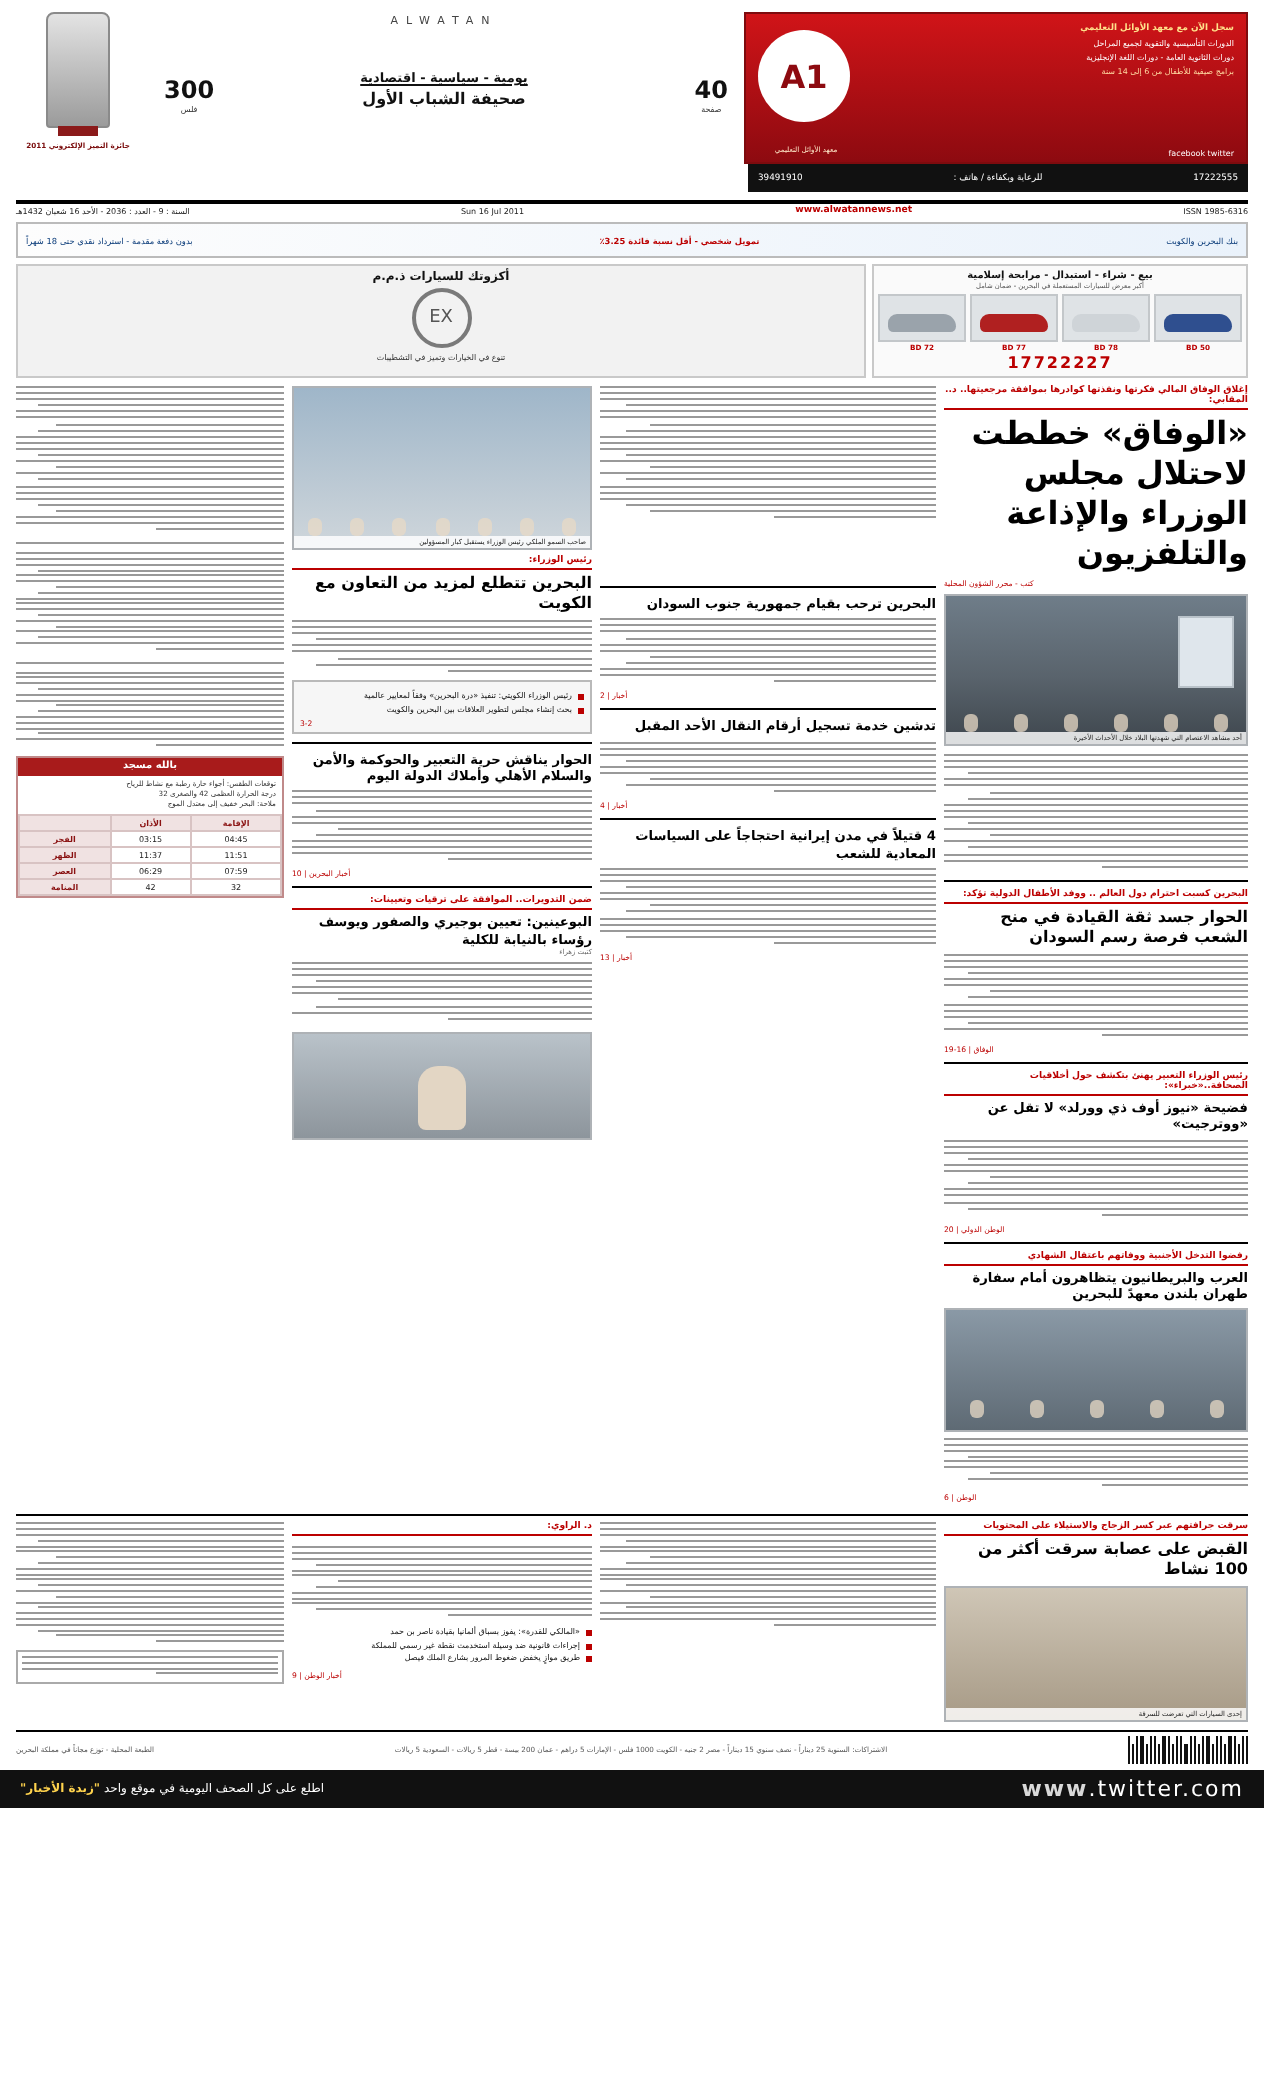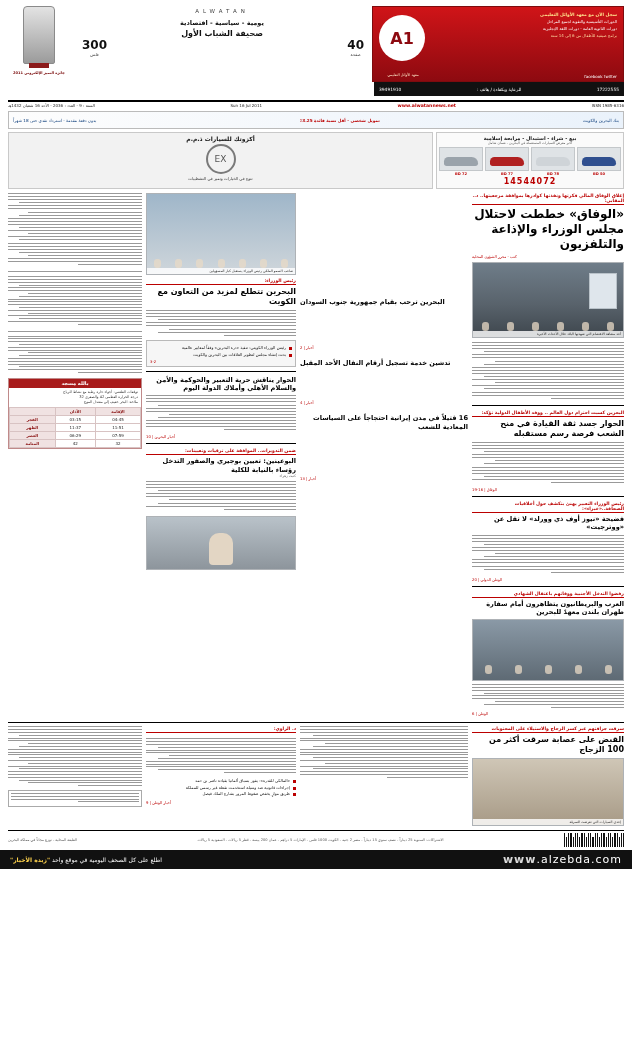--- a/index.html
+++ b/index.html
@@ -22,21 +22,21 @@
   .ad-top{width:250px;height:74px;background:linear-gradient(180deg,#d01418,#8d0a10);border:1px solid #7e0b0e;position:relative;color:#fff;overflow:hidden;}
   .ad-top .adlines{position:absolute;top:5px;right:6px;left:58px;}
   .ad-logo{position:absolute;left:6px;top:8px;width:46px;height:46px;border-radius:50%;background:#fff;display:flex;align-items:center;justify-content:center;}
   .ad-logo span{color:#8d0a10;font-weight:bold;font-size:16px;}
   .ad-cap{position:absolute;bottom:2px;right:6px;font-size:4px;}
   .ad-strip{width:250px;height:14px;background:#111;color:#fff;display:flex;align-items:center;justify-content:space-between;padding:0 5px;box-sizing:border-box;font-size:4.4px;}
 
   .mast-mid{flex:1;text-align:center;position:relative;}
   .logo-ar{font-family:"DejaVu Sans","Liberation Sans",sans-serif;font-size:44px;font-weight:bold;letter-spacing:-2px;color:#111;line-height:0.95;margin-top:2px;}
   .logo-en{font-size:5.5px;letter-spacing:4px;color:#444;margin-top:2px;}
-  .logo-sub{font-size:6.5px;font-weight:bold;color:#111;margin-top:5px;}
+  .logo-sub{font-size:6.5px;font-weight:bold;color:#111;margin-top:21px;text-decoration:underline;}
   .logo-sub2{font-size:8px;font-weight:bold;color:#111;margin-top:2px;}
   .price-box{position:absolute;left:6px;top:32px;text-align:center;}
   .price-box .big{font-size:12px;font-weight:bold;color:#111;}
   .price-box .sm{font-size:4px;color:#333;}
 
   .mast-right{width:62px;flex:0 0 62px;text-align:center;}
   .trophy{width:30px;height:56px;margin:0 auto;background:linear-gradient(180deg,#e3e3e3,#9b9b9b);border:1px solid #8a8a8a;border-radius:4px 4px 2px 2px;position:relative;}
   .trophy:after{content:"";position:absolute;left:50%;transform:translateX(-50%);bottom:-5px;width:20px;height:5px;background:#8b1a1a;}
   .award-txt{font-size:3.6px;color:#7a0c0c;font-weight:bold;margin-top:7px;line-height:1.3;}
 
@@ -62,26 +62,26 @@
   .car .cap{font-size:3.6px;color:#b00;font-weight:bold;margin-top:1px;}
   .cars-left .phone{font-size:8px;font-weight:bold;color:#b00;text-align:center;letter-spacing:1px;margin-top:1px;}
   .cars-right{flex:1;border:1px solid #c9c9c9;background:#f2f2f2;padding:2px;box-sizing:border-box;text-align:center;}
   .cars-right .t1{font-size:6px;font-weight:bold;color:#111;}
   .cars-right .t2{font-size:4px;color:#333;margin-top:1px;}
   .cr-logo{width:26px;height:26px;margin:2px auto;border-radius:50%;border:2px solid #7a7a7a;display:flex;align-items:center;justify-content:center;font-size:9px;color:#555;}
 
   
   .main{display:flex;gap:4px;padding:4px 8px 0 8px;box-sizing:border-box;}
   .colA{flex:0 0 152px;}   
-  .colB{flex:1;align-items:flex-end;}
+  .colB{flex:1;}
   .colC{flex:0 0 150px;}
   .colD{flex:0 0 134px;}   
 
   .kicker{font-size:4.6px;color:#b00;font-weight:bold;border-bottom:1px solid #b00;padding-bottom:1px;margin-bottom:2px;}
-  .headline{font-size:12px;font-weight:bold;color:#000;line-height:1.25;text-align:right;}
+  .headline{font-size:16px;font-weight:bold;color:#000;line-height:1.25;text-align:right;}
   .headline.sm{font-size:8px;}
   .headline.xs{font-size:6.6px;}
   .byline{font-size:3.8px;color:#b00;text-align:left;margin-top:2px;}
   .sep{height:1px;background:#000;margin:4px 0;}
   .sep.thin{background:#999;}
   .photo{background:#c9cdd1;border:1px solid #aeb2b6;position:relative;overflow:hidden;}
   .photo .cap{position:absolute;bottom:0;right:0;left:0;background:rgba(255,255,255,.82);font-size:3.4px;color:#222;padding:1px 2px;}
   .ph-sky{background:linear-gradient(180deg,#9fb6c9,#cfd6db);}
   .ph-crowd{background:linear-gradient(180deg,#6f7d89 0%,#59636c 55%,#3e464d 100%);}
   .ph-flag{background:linear-gradient(180deg,#8a99a6,#5e6a74);}
@@ -200,21 +200,21 @@
           </div>
           <div class="car red">
             <div class="pic"></div>
             <div class="cap">BD 77</div>
           </div>
           <div class="car">
             <div class="pic"></div>
             <div class="cap">BD 72</div>
           </div>
         </div>
-        <div class="phone">14544072</div>
+        <div class="phone">17722227</div>
       </div>
 
       <div class="cars-right">
         <div class="t1">أكزوتك للسيارات ذ.م.م</div>
         <div class="cr-logo">
           <span>EX</span>
         </div>
         <div class="t2">تنوع في الخيارات وتميز في التشطيبات</div>
       </div>
     </div>
@@ -258,21 +258,21 @@
           <i></i>
           <i></i>
           <i></i>
           <i></i>
           <i class="last"></i>
       </div>
 
       <div class="sep"></div>
 
       <div class="kicker">البحرين كسبت احترام دول العالم .. ووفد الأطفال الدولية تؤكد:</div>
-      <div class="headline sm">الحوار جسد ثقة القيادة في منح الشعب فرصة رسم مستقبله</div>
+      <div class="headline sm">الحوار جسد ثقة القيادة في منح الشعب فرصة رسم السودان</div>
       <div class="lines" style="margin-top:3px;">
         <i></i>
           <i></i>
           <i></i>
           <i></i>
           <i></i>
           <i></i>
           <i></i>
           <i></i>
           <i></i>
@@ -389,21 +389,21 @@
           <i></i>
           <i></i>
           <i></i>
           <i></i>
           <i class="last"></i>
       </div>
       <div class="byline">أخبار | 4</div>
 
       <div class="sep"></div>
 
-      <div class="headline xs">16 قتيلاً في مدن إيرانية احتجاجاً على السياسات المعادية للشعب</div>
+      <div class="headline xs">4 قتيلاً في مدن إيرانية احتجاجاً على السياسات المعادية للشعب</div>
       <div class="lines" style="margin-top:3px;">
         <i></i>
           <i></i>
           <i></i>
           <i></i>
           <i></i>
           <i></i>
           <i></i>
           <i></i>
           <i></i>
@@ -464,21 +464,21 @@
           <i></i>
           <i></i>
           <i></i>
           <i class="last"></i>
       </div>
       <div class="byline">أخبار البحرين | 10</div>
 
       <div class="sep"></div>
 
       <div class="kicker">ضمن التدويرات.. الموافقة على ترقيات وتعيينات:</div>
-      <div class="headline xs">البوعينين: تعيين بوجيري والصفور التدخل رؤساء بالنيابة للكلية</div>
+      <div class="headline xs">البوعينين: تعيين بوجيري والصفور ويوسف رؤساء بالنيابة للكلية</div>
       <div class="sm-note">كتبت زهراء</div>
       <div class="lines" style="margin-top:3px;">
         <i></i>
           <i></i>
           <i></i>
           <i></i>
           <i></i>
           <i></i>
           <i></i>
           <i></i>
@@ -602,21 +602,21 @@
       </div>
     </div>
   </div>
 
   <div class="bottom">
     <div class="bottom-sep"></div>
     <div class="main" style="padding:0;">
 
       <div style="flex:0 0 152px;" class="col">
         <div class="kicker">سرقت جرافتهم عبر كسر الزجاج والاستيلاء على المحتويات</div>
-        <div class="headline sm">القبض على عصابة سرقت أكثر من 100 الزجاج</div>
+        <div class="headline sm">القبض على عصابة سرقت أكثر من 100 نشاط</div>
         <div class="photo ph-room" style="height:66px;margin-top:3px;">
           <div class="cap">إحدى السيارات التي تعرضت للسرقة</div>
         </div>
       </div>
 
       <div style="flex:1;" class="col">
         <div class="lines dense">
           <i></i>
             <i></i>
             <i></i>
@@ -731,21 +731,21 @@
         <i></i>
         <i></i>
         <i></i>
     </div>
     <div class="tagline">الاشتراكات: السنوية 25 ديناراً - نصف سنوي 15 ديناراً - مصر 2 جنيه - الكويت 1000 فلس - الإمارات 5 دراهم - عمان 200 بيسة - قطر 5 ريالات - السعودية 5 ريالات</div>
     <div class="tagline">الطبعة المحلية - توزع مجاناً في مملكة البحرين</div>
   </div>
 
   <div class="black-strip">
     <div class="url">
-      <b>www</b><span>.</span><span>alzebda</span><span>.com</span>
+      <b>www</b><span>.</span><span>twitter</span><span>.com</span>
     </div>
     <div class="msg">
       <span>اطلع على كل الصحف اليومية في موقع واحد</span>
       <b>"زبدة الأخبار"</b>
     </div>
   </div>
 
 </div>
 
 </body></html>

